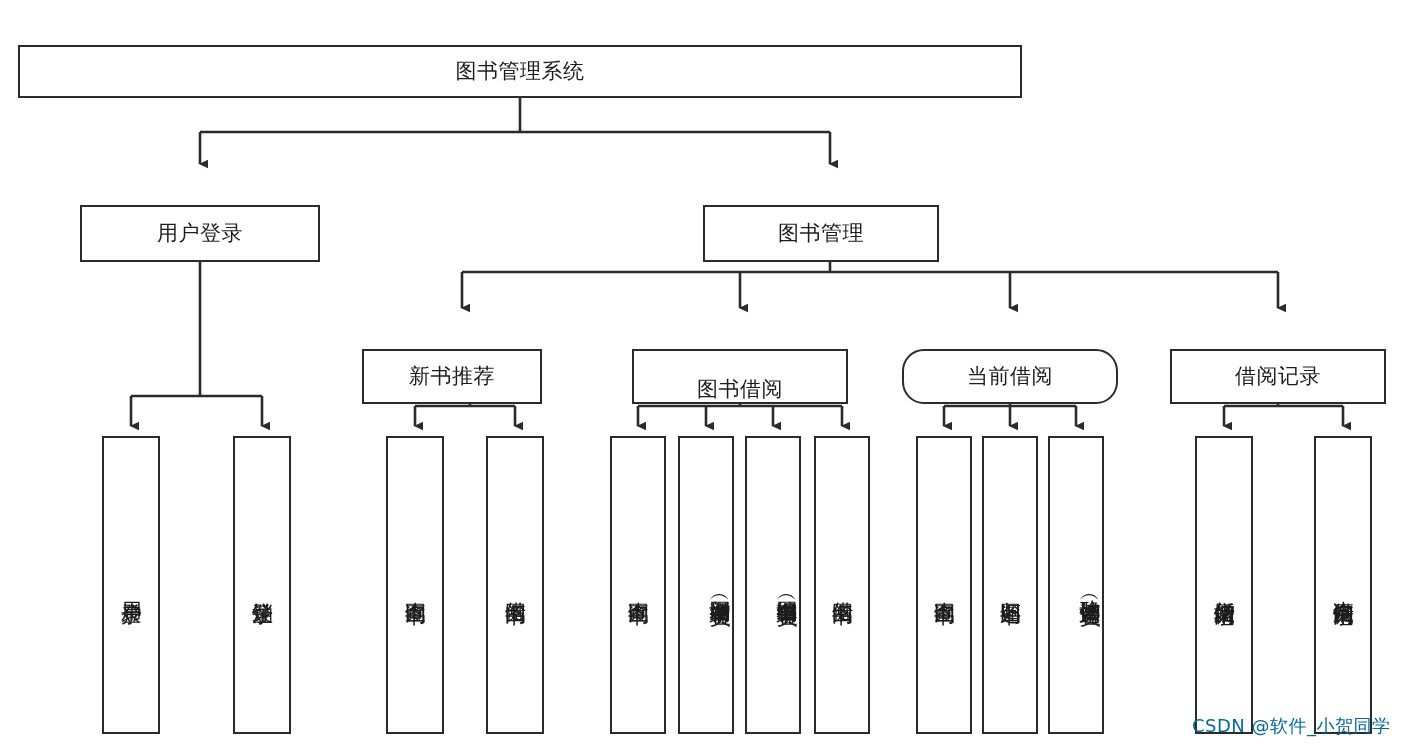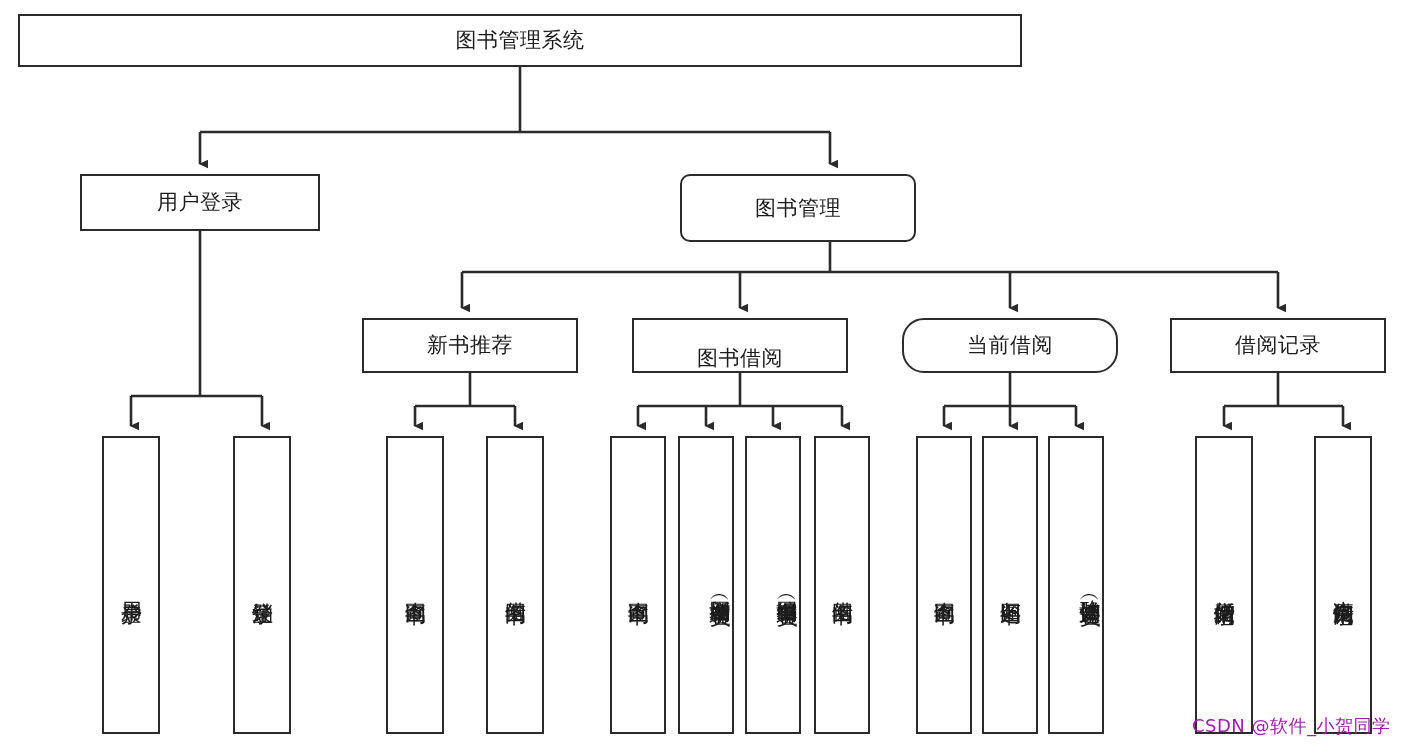--- a/index.html
+++ b/index.html
@@ -31,20 +31,21 @@
     background: #ffffff;
     display: flex;
     align-items: center;
     justify-content: center;
     color: #1c1c1c;
     line-height: 1.18;
   }
   .node.horiz {
     font-size: 21px;
     letter-spacing: 0.5px;
+    margin-top: 31px;
   }
   .node.vert {
     writing-mode: vertical-rl;
     text-orientation: upright;
     align-items: flex-start;
     justify-content: center;
     font-size: 21px;
     padding-top: 4px;
     letter-spacing: 1px;
   }
@@ -118,25 +119,25 @@
     </g>
   </svg>
 
   <div class="node horiz" id="n-root" style="left: 18px; top: 14px; width: 1004px; height: 53px;">
     <span class="node-label">图书管理系统</span>
   </div>
 
   <div class="node horiz" id="n-l2-0" style="left: 80px; top: 174px; width: 240px; height: 57px;">
     <span class="node-label">用户登录</span>
   </div>
-  <div class="node horiz" id="n-l2-1" style="left: 680px; top: 174px; width: 236px; height: 68px; border-radius: 10px;">
+  <div class="node horiz" id="n-l2-1" style="left: 703px; top: 174px; width: 236px; height: 57px;">
     <span class="node-label">图书管理</span>
   </div>
 
-  <div class="node horiz" id="n-l3-0" style="left: 362px; top: 318px; width: 216px; height: 55px;">
+  <div class="node horiz" id="n-l3-0" style="left: 362px; top: 318px; width: 180px; height: 55px;">
     <span class="node-label">新书推荐</span>
   </div>
   <div class="node horiz" id="n-l3-1" style="left: 632px; top: 318px; width: 216px; height: 55px; align-items: flex-end;">
     <span class="node-label">图书借阅</span>
   </div>
   <div class="node horiz" id="n-l3-2" style="left: 902px; top: 318px; width: 216px; height: 55px; border-radius: 22px;">
     <span class="node-label">当前借阅</span>
   </div>
   <div class="node horiz" id="n-l3-3" style="left: 1170px; top: 318px; width: 216px; height: 55px;">
     <span class="node-label">借阅记录</span>
@@ -175,15 +176,15 @@
   <div class="node vert" id="n-lf-10" style="left: 1048px; top: 436px; width: 56px; height: 298px;">
     <span class="node-label">确认归还（管理员）</span>
   </div>
   <div class="node vert mid" id="n-lf-11" style="left: 1195px; top: 436px; width: 58px; height: 298px;">
     <span class="node-label">新增借阅记录</span>
   </div>
   <div class="node vert mid" id="n-lf-12" style="left: 1314px; top: 436px; width: 58px; height: 298px;">
     <span class="node-label">查询借阅记录</span>
   </div>
 
-  <div class="watermark" style="left: 1192px; top: 714px; color: #a21caf;">CSDN @软件_小贺同学</div>
+  <div class="watermark" style="left: 1192px; top: 714px; color: #0369a1;">CSDN @软件_小贺同学</div>
 
 </div>
 
 </body></html>

